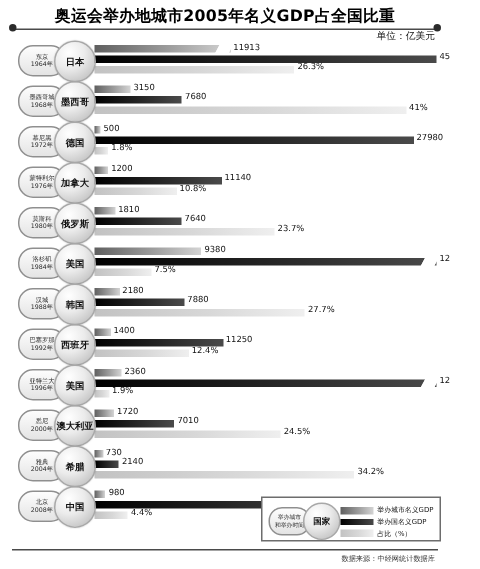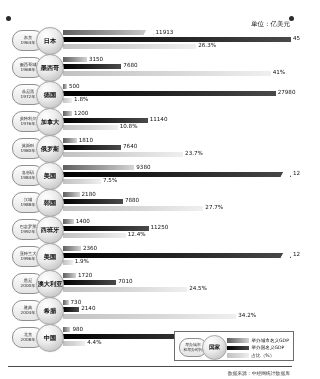--- a/index.html
+++ b/index.html
@@ -142,20 +142,23 @@
   .source{
     position:absolute;right:10px;bottom:3px;
     font-size:4.8px;color:#333;white-space:nowrap;
   }
 </style>
 </head>
 <body>
 
 <div id="page">
 
+  <div class="title-wrap">
+    <div class="title">奥运会举办地城市2005年名义GDP占全国比重</div>
+  </div>
   <div class="rule-dot left"></div>
   <div class="rule-dot right"></div>
 
   <div class="unit">单位：亿美元</div>
 
   <div class="rows" id="rows">
       <div class="row">
         <div class="pill">
           <span class="city">东京</span>
           <span class="yr">1964年</span>

